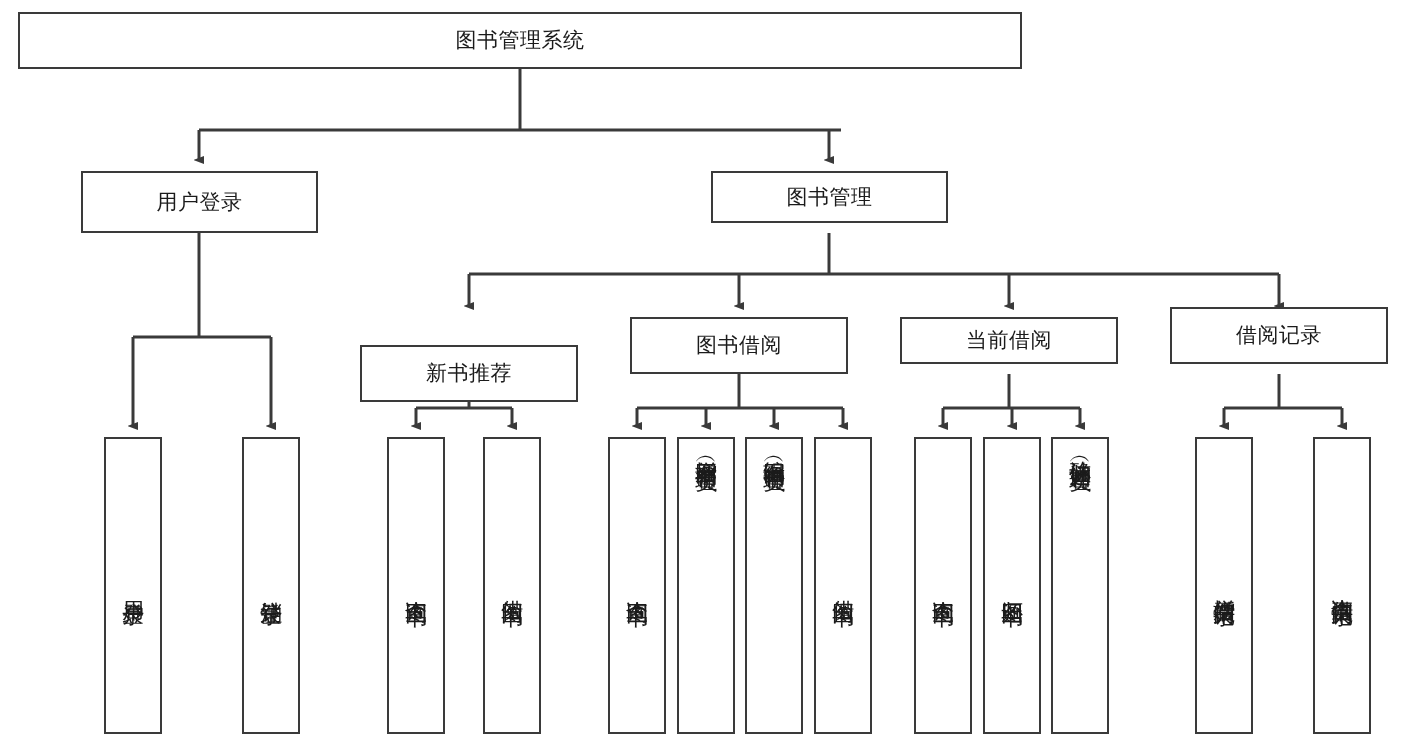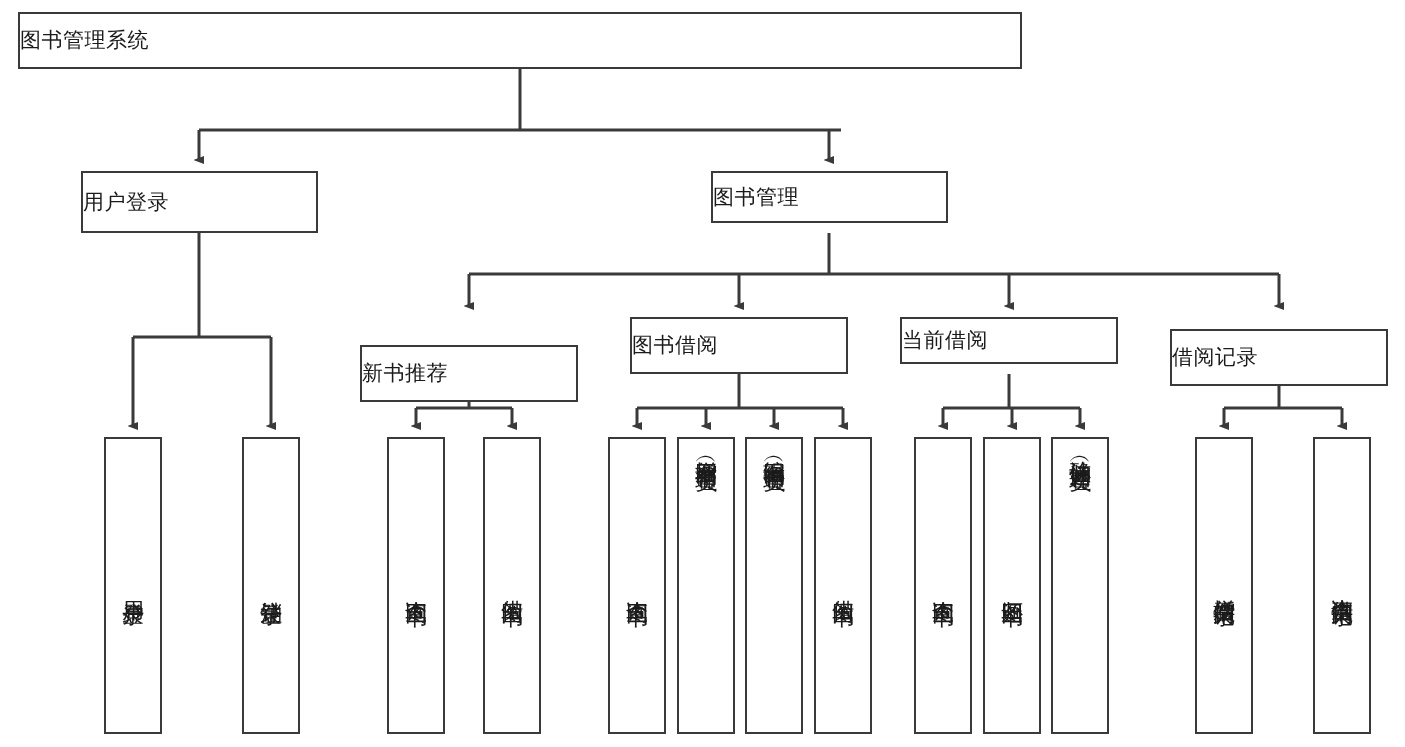--- a/index.html
+++ b/index.html
@@ -25,21 +25,21 @@
     height: 747px;
     pointer-events: none;
   }
   .node {
     position: absolute;
     box-sizing: border-box;
     background: #ffffff;
     border: 2px solid #3a3a3a;
     display: flex;
     align-items: center;
-    justify-content: flex-start;
+    justify-content: center;
     color: #1b1b1b;
   }
   .node .label {
     display: block;
     text-align: center;
     line-height: 1.05;
     letter-spacing: 0.5px;
   }
   .node.horizontal .label {
     writing-mode: horizontal-tb;
@@ -139,21 +139,21 @@
 
   <div class="node horizontal" style="left:360px; top:317px; width:218px; height:57px;margin-top:28px;">
     <span class="label">新书推荐</span>
   </div>
   <div class="node horizontal" style="left:630px; top:317px; width:218px; height:57px;">
     <span class="label">图书借阅</span>
   </div>
   <div class="node horizontal" style="left:900px; top:317px; width:218px; height:47px;">
     <span class="label">当前借阅</span>
   </div>
-  <div class="node horizontal" style="left:1170px; top:329px; width:218px; height:57px;">
+  <div class="node horizontal" style="left:1170px; top:307px; width:218px; height:57px;">
     <span class="label">借阅记录</span>
   </div>
 
   <div class="node vertical centered" style="left:104px; top:437px; width:58px; height:297px;">
     <span class="label">用户登录</span>
   </div>
   <div class="node vertical centered" style="left:242px; top:437px; width:58px; height:297px;">
     <span class="label">注销登录</span>
   </div>
   <div class="node vertical centered" style="left:387px; top:437px; width:58px; height:297px;">

